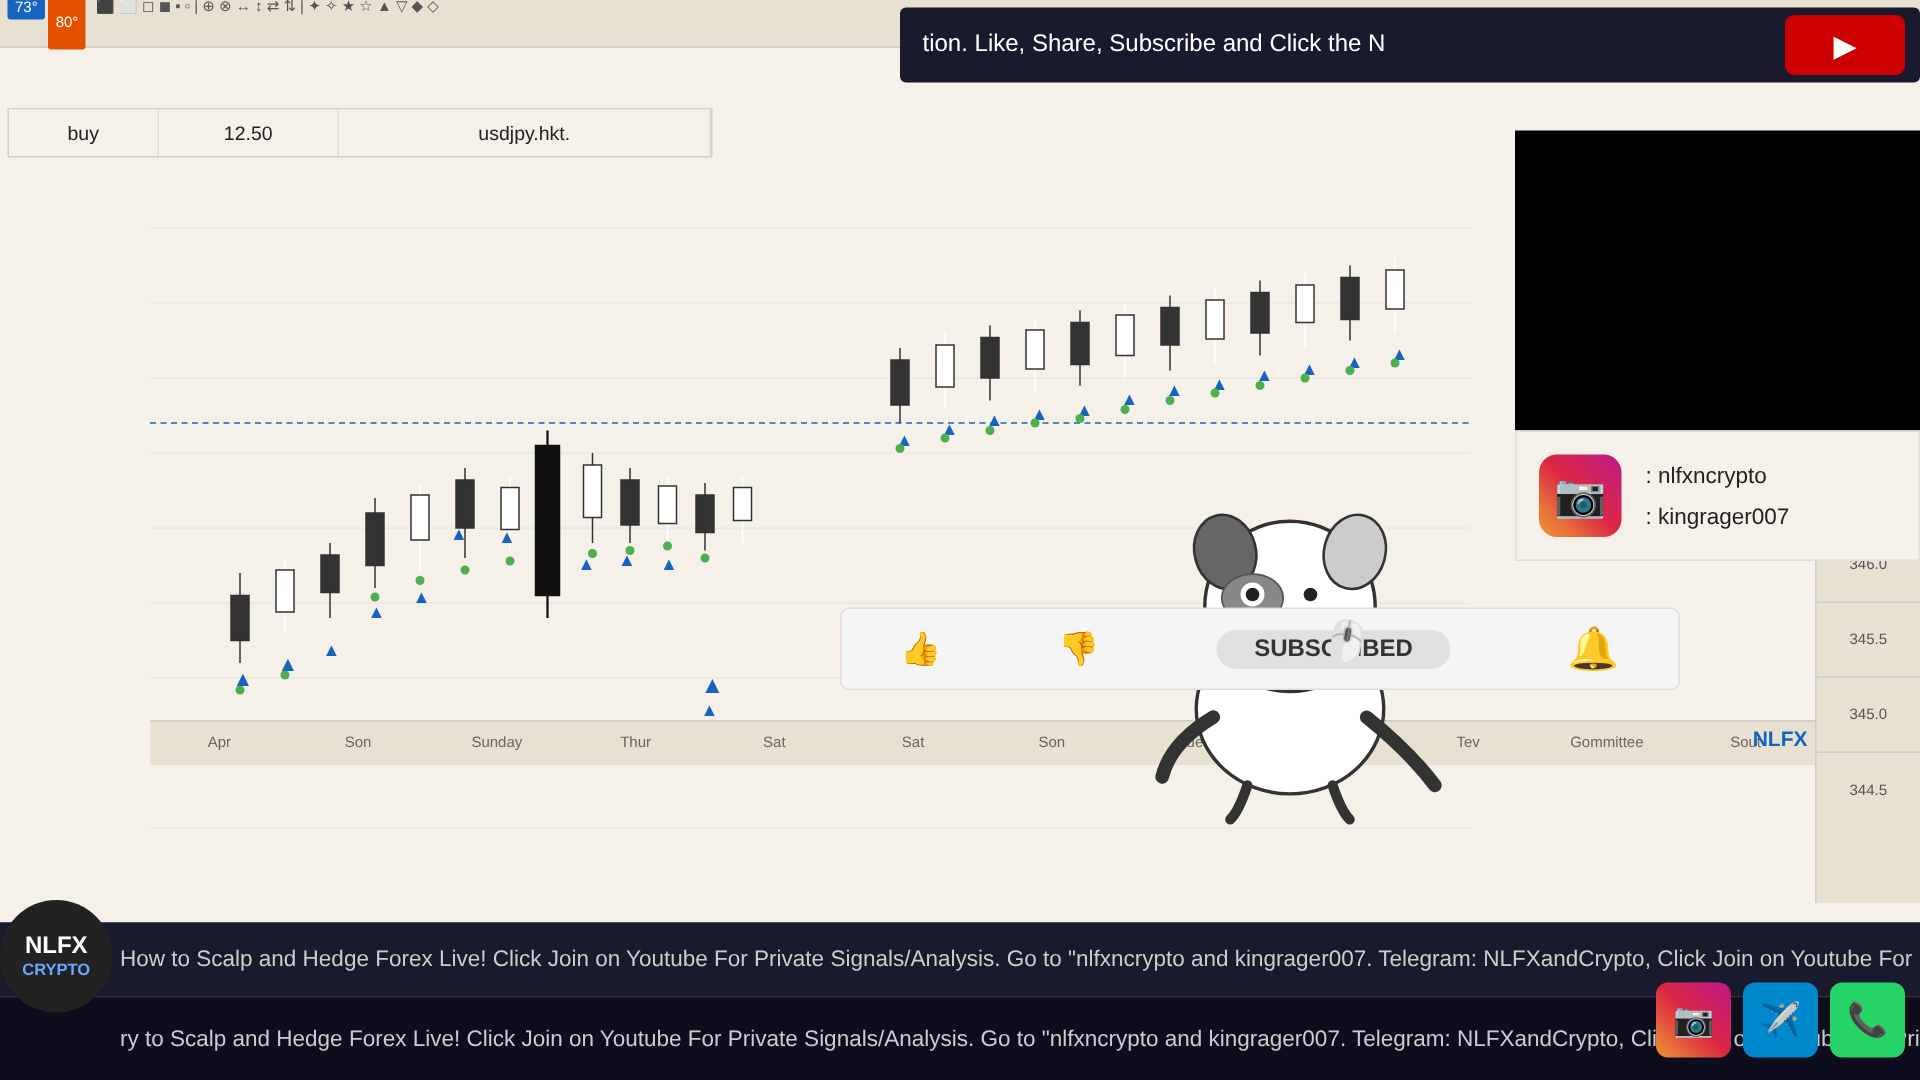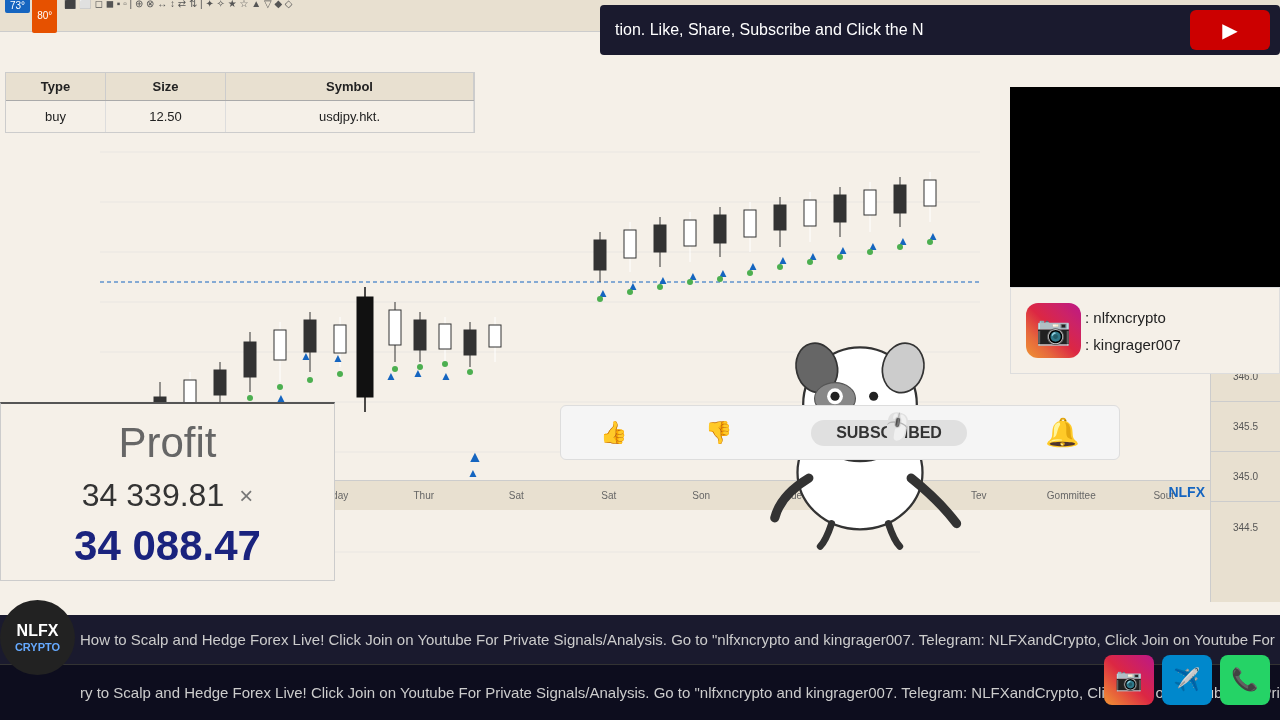--- a/index.html
+++ b/index.html
@@ -208,21 +208,21 @@
       position: absolute;
       top: 255px;
       right: 0;
       width: 270px;
       background: #f5f0e8;
       border: 1px solid #ddd;
       padding: 15px;
       z-index: 15;
       display: flex;
       align-items: center;
-      gap: 4px;
+      gap: 16px;
     }
 
     #ig-logo {
       width: 55px;
       height: 55px;
       border-radius: 12px;
       background: linear-gradient(45deg, #f09433 0%, #e6683c 25%, #dc2743 50%, #cc2366 75%, #bc1888 100%);
       display: flex;
       align-items: center;
       justify-content: center;
@@ -462,25 +462,20 @@
       <span id="yt-notification-text">tion.  Like, Share, Subscribe and Click the N</span>
       <div id="yt-logo-btn"></div>
     </div>
   </div>
 
   <div id="chart-area">
 
     <div id="black-panel"></div>
 
     <div id="trade-info">
-      <div id="trade-header">
-        <div class="trade-header-cell">Type</div>
-        <div class="trade-header-cell">Size</div>
-        <div class="trade-header-cell">Symbol</div>
-      </div>
       <div id="trade-row">
         <div class="trade-cell">buy</div>
         <div class="trade-cell">12.50</div>
         <div class="trade-cell">usdjpy.hkt.</div>
       </div>
     </div>
 
     <svg id="candlestick-svg" viewBox="0 0 880 500">
 
       <line x1="0" y1="50" x2="880" y2="50" stroke="#ddd" stroke-width="0.5"></line>
@@ -602,28 +597,20 @@
       <circle cx="620" cy="177" r="3" fill="#4caf50"></circle>
       <circle cx="650" cy="171" r="3" fill="#4caf50"></circle>
       <circle cx="680" cy="165" r="3" fill="#4caf50"></circle>
       <circle cx="710" cy="160" r="3" fill="#4caf50"></circle>
       <circle cx="740" cy="155" r="3" fill="#4caf50"></circle>
       <circle cx="770" cy="150" r="3" fill="#4caf50"></circle>
       <circle cx="800" cy="145" r="3" fill="#4caf50"></circle>
       <circle cx="830" cy="140" r="3" fill="#4caf50"></circle>
     </svg>
 
-    <div id="profit-panel">
-      <div id="profit-label">Profit</div>
-      <div id="profit-value-row">
-        <span id="profit-value">34 339.81</span>
-        <span id="close-btn">×</span>
-      </div>
-      <div id="profit-value2">34 088.47</div>
-    </div>
 
     <div id="instagram-panel">
       <div id="ig-logo"></div>
       <div id="ig-text">
         <div>: nlfxncrypto</div>
         <div>: kingrager007</div>
       </div>
     </div>
 
     <svg id="dog-mascot" viewBox="0 0 200 220">

